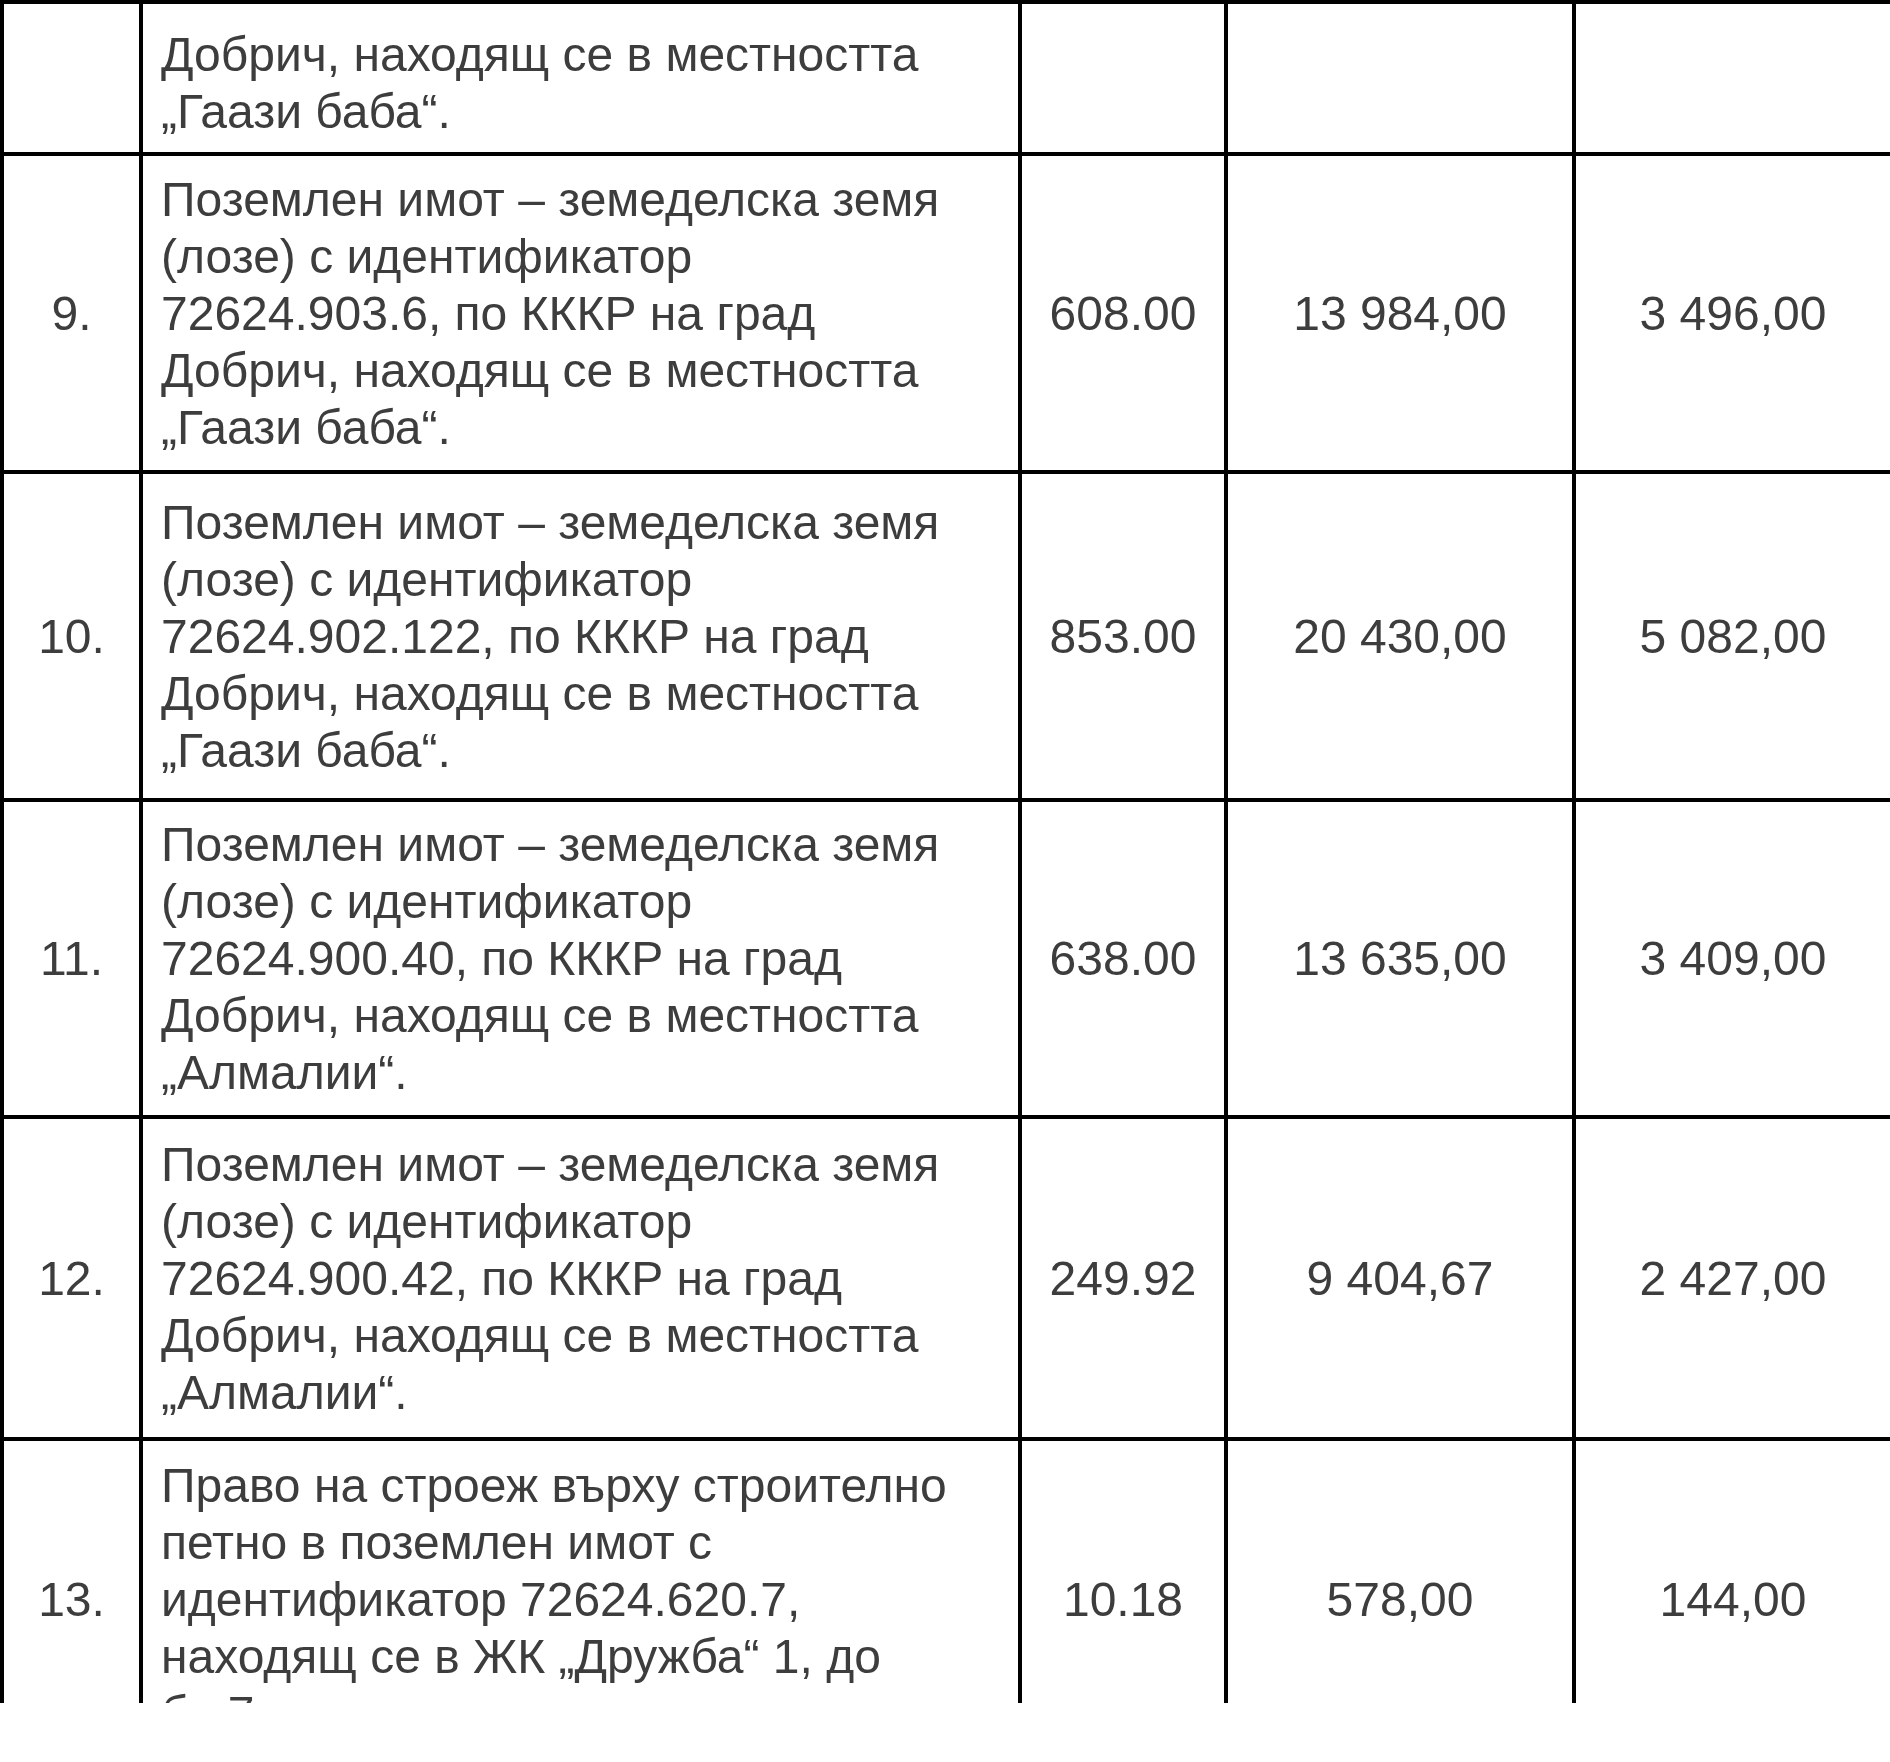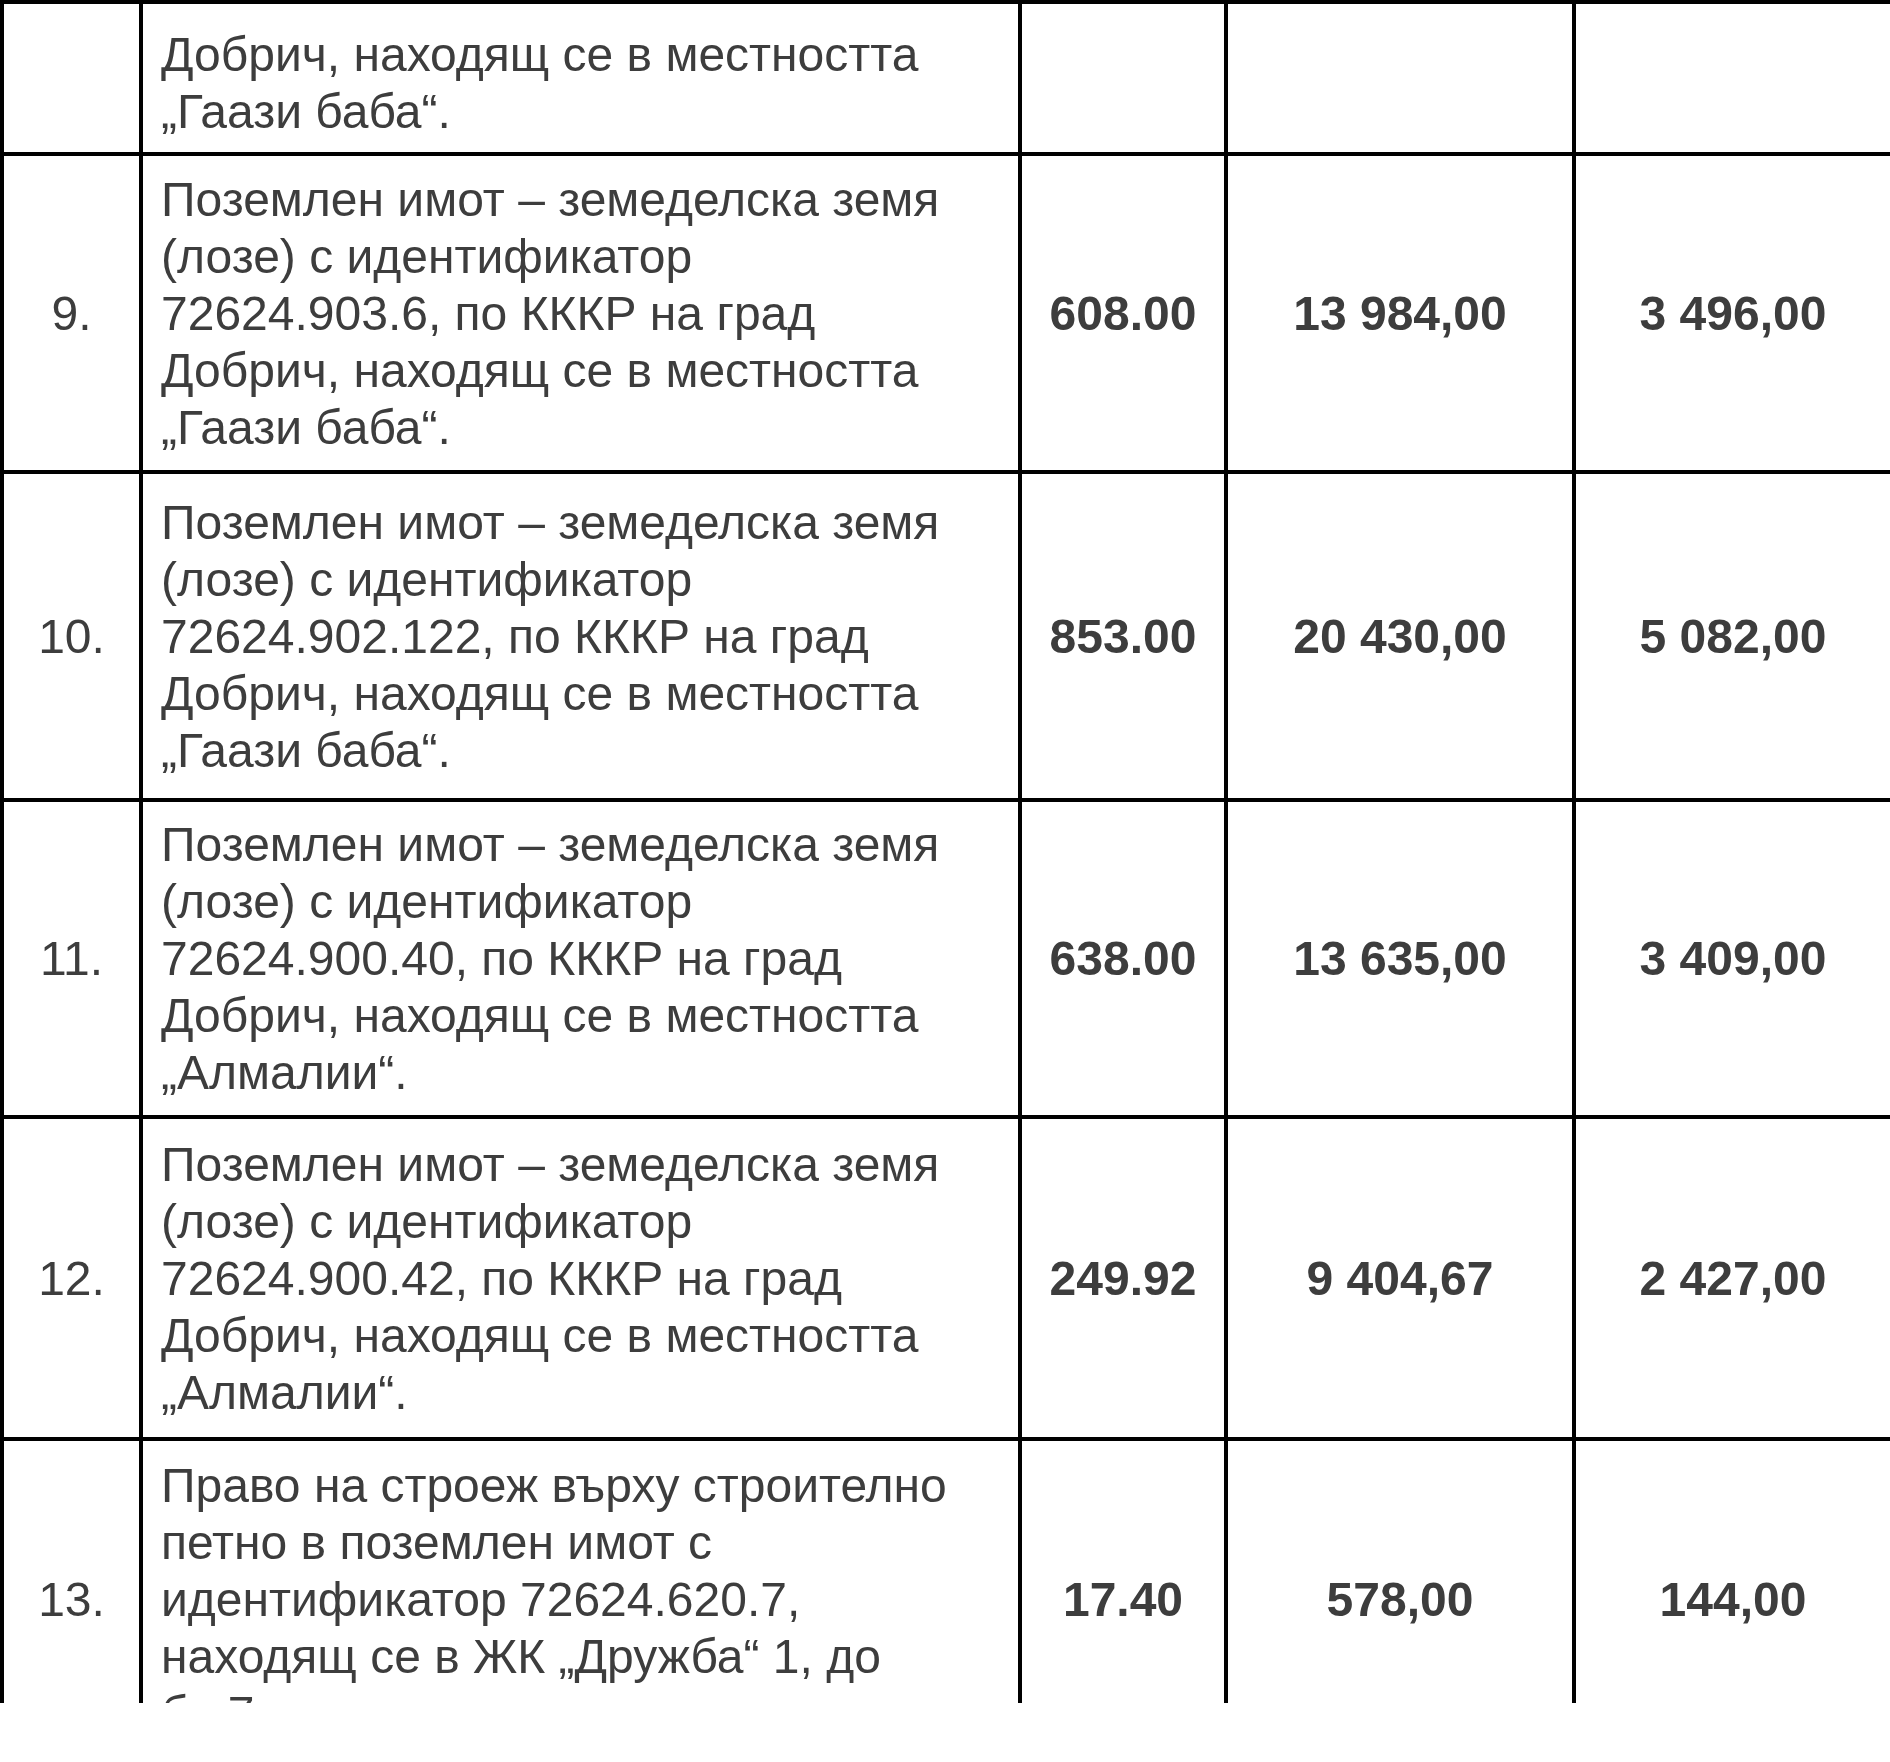--- a/index.html
+++ b/index.html
@@ -40,21 +40,20 @@
       word-wrap: normal;
     }
     td.cell-desc.partial {
       vertical-align: bottom;
       padding-bottom: 12px;
     }
     td.cell-val {
       text-align: center;
       vertical-align: middle;
       padding: 0 6px;
-      font-weight: bold;
     }
   </style>
 </head>
 <body>
 
 <div class="page">
   <table class="doc-table">
     <colgroup>
       <col style="width:139px">
       <col style="width:879px">
@@ -115,19 +114,19 @@
         <td class="cell-val">9 404,67</td>
         <td class="cell-val">2 427,00</td>
       </tr>
       <tr style="height:321px">
         <td class="cell-num">13.</td>
         <td class="cell-desc">Право на строеж върху строително
 петно в поземлен имот с
 идентификатор 72624.620.7,
 находящ се в ЖК „Дружба“ 1, до
 бл.7, за гараж.</td>
-        <td class="cell-val">17.40</td>
+        <td class="cell-val">10.18</td>
         <td class="cell-val">578,00</td>
         <td class="cell-val">144,00</td>
       </tr>
     </tbody>
   </table>
 </div>
 
 </body></html>

